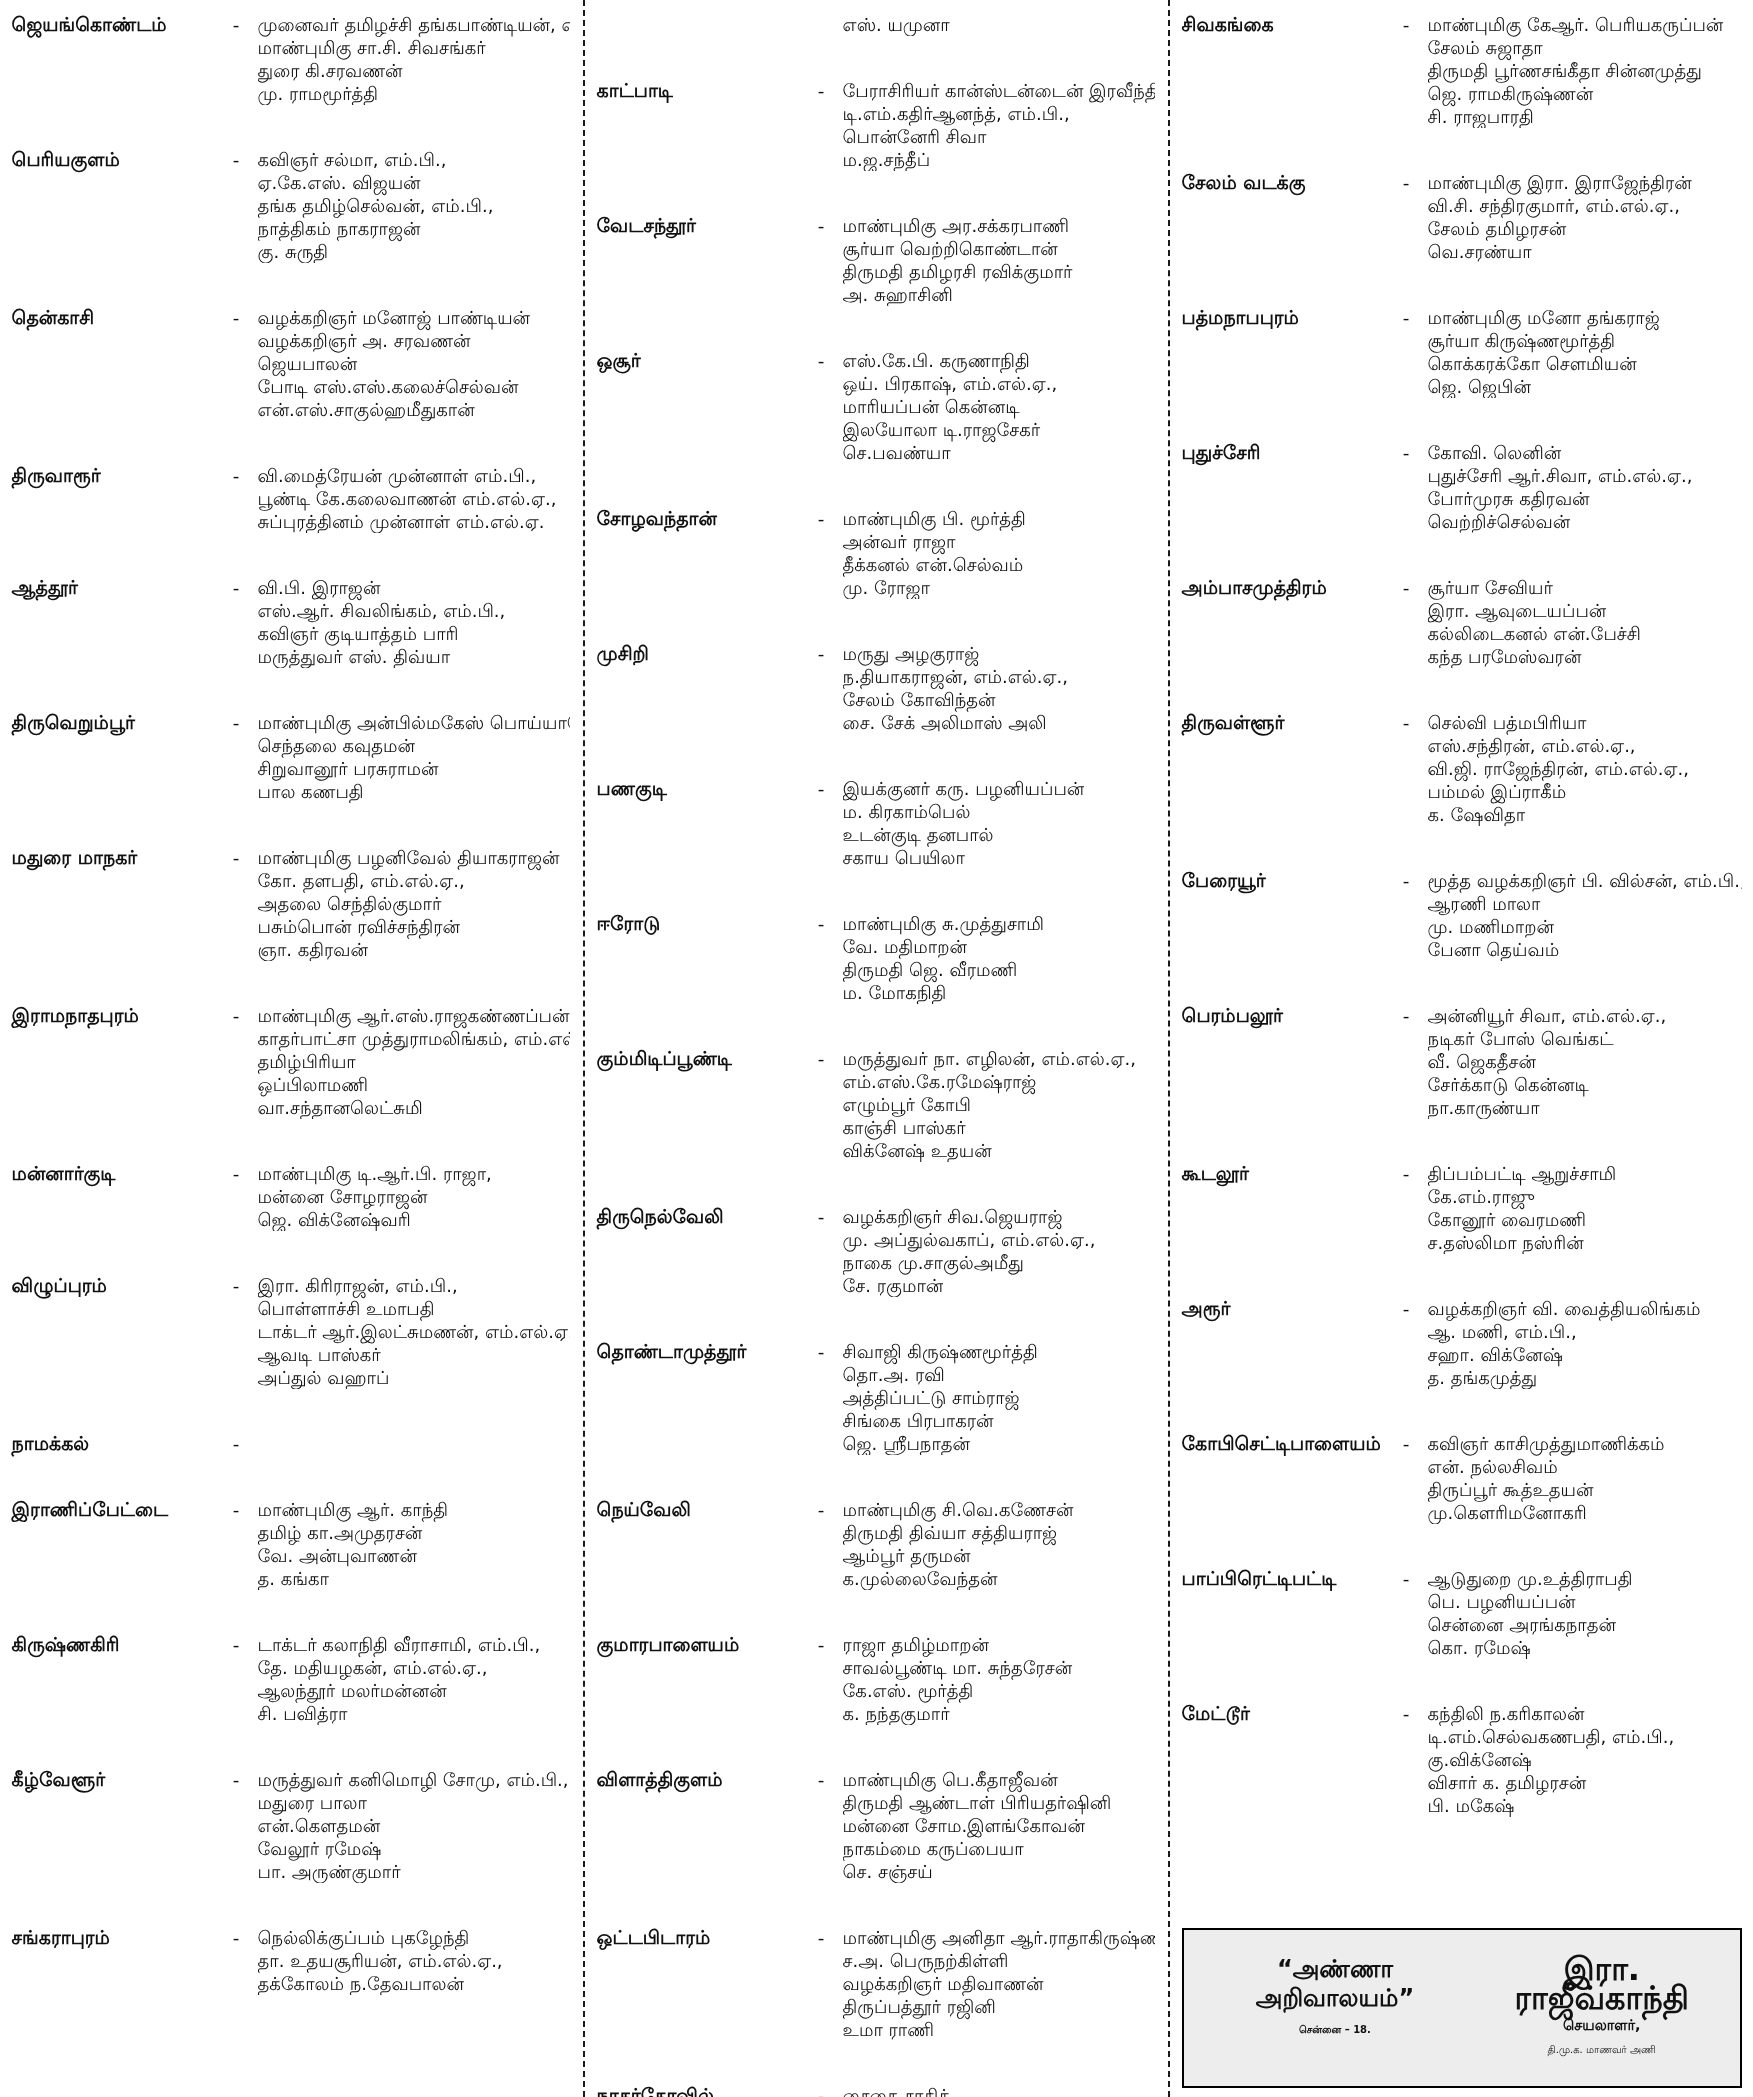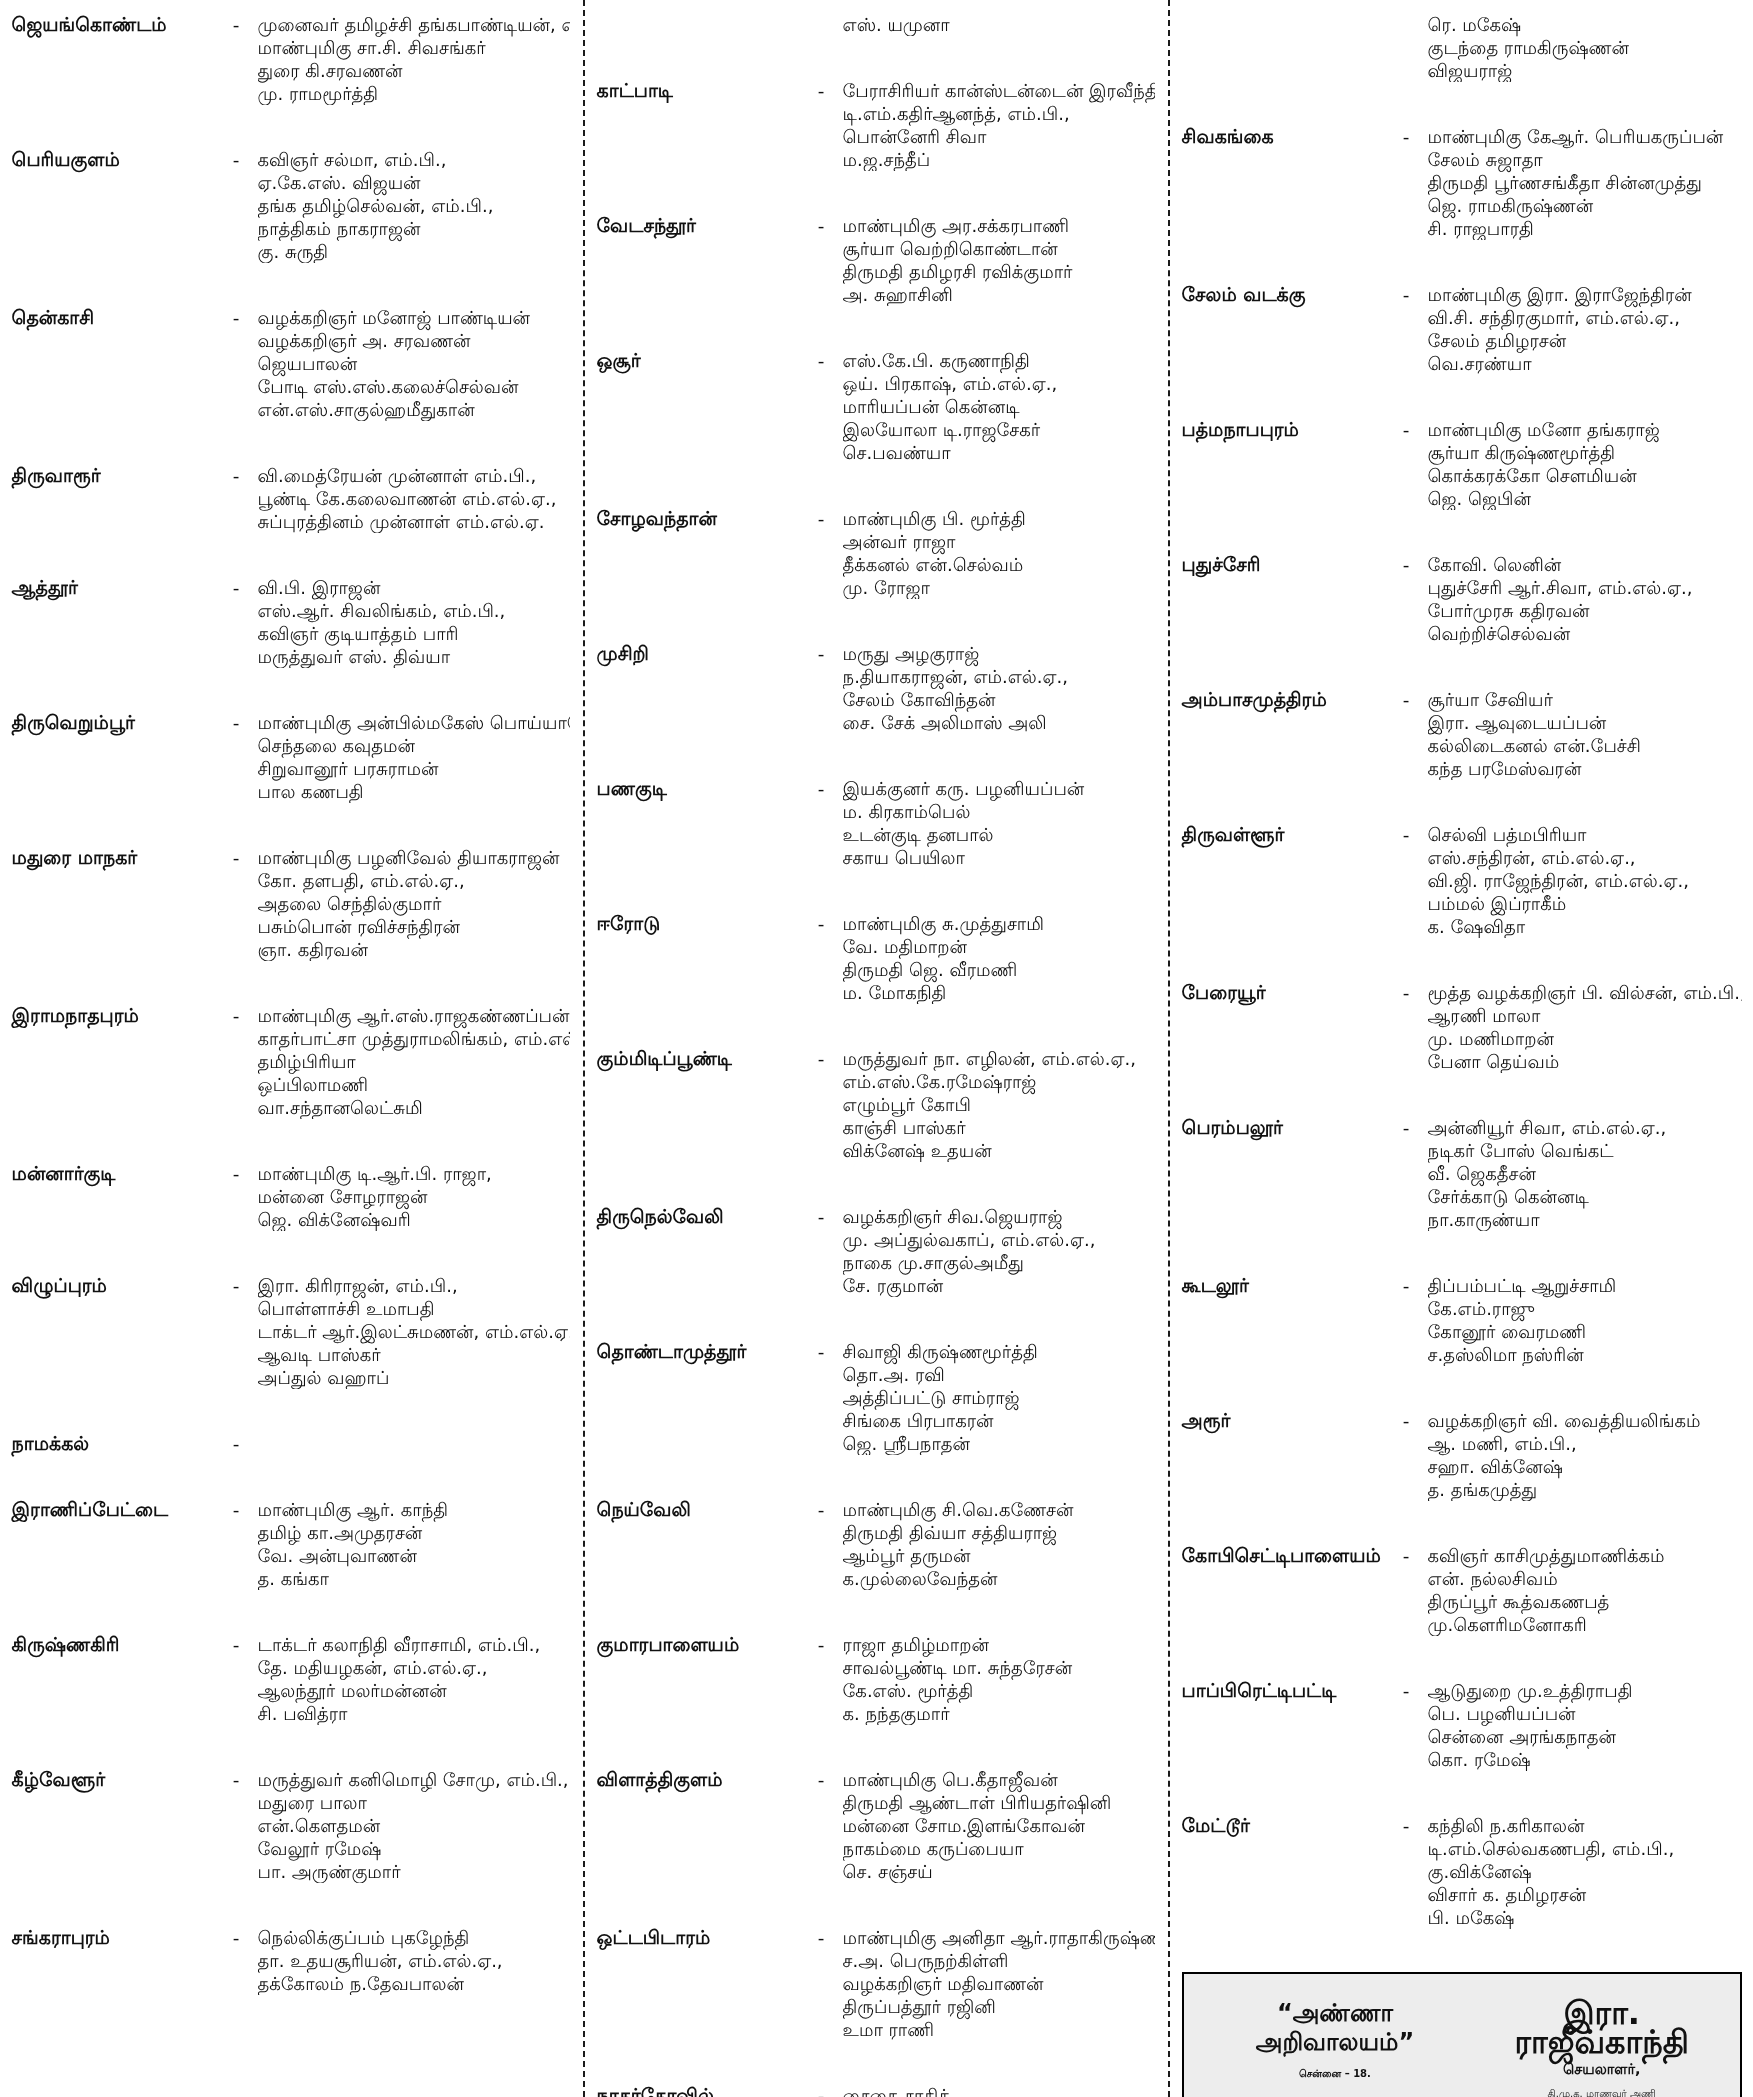--- a/index.html
+++ b/index.html
@@ -423,29 +423,20 @@
           <div class="heading">நாகர்கோவில்</div>
           <div class="dash">-</div>
           <div class="names">
             <div class="name-line">சைதை சாதிக்</div>
           </div>
         </div>
       </div>
   </div>
   <div class="col">
     <div class="entries">
-        <div class="entry no-head">
-          <div class="heading"></div>
-          <div class="dash"></div>
-          <div class="names">
-            <div class="name-line">ரெ. மகேஷ்</div>
-            <div class="name-line">குடந்தை ராமகிருஷ்ணன்</div>
-            <div class="name-line">விஜயராஜ்</div>
-          </div>
-        </div>
         <div class="entry">
           <div class="heading">சிவகங்கை</div>
           <div class="dash">-</div>
           <div class="names">
             <div class="name-line">மாண்புமிகு கேஆர். பெரியகருப்பன்</div>
             <div class="name-line">சேலம் சுஜாதா</div>
             <div class="name-line">திருமதி பூர்ணசங்கீதா சின்னமுத்து</div>
             <div class="name-line">ஜெ. ராமகிருஷ்ணன்</div>
             <div class="name-line">சி. ராஜபாரதி</div>
           </div>
@@ -541,21 +532,21 @@
             <div class="name-line">சஹா. விக்னேஷ்</div>
             <div class="name-line">த. தங்கமுத்து</div>
           </div>
         </div>
         <div class="entry">
           <div class="heading">கோபிசெட்டிபாளையம்</div>
           <div class="dash">-</div>
           <div class="names">
             <div class="name-line">கவிஞர் காசிமுத்துமாணிக்கம்</div>
             <div class="name-line">என். நல்லசிவம்</div>
-            <div class="name-line">திருப்பூர் கூத்வகணபத்</div>
+            <div class="name-line">திருப்பூர் கூத்உதயன்</div>
             <div class="name-line">மு.கௌரிமனோகரி</div>
           </div>
         </div>
         <div class="entry">
           <div class="heading">பாப்பிரெட்டிபட்டி</div>
           <div class="dash">-</div>
           <div class="names">
             <div class="name-line">ஆடுதுறை மு.உத்திராபதி</div>
             <div class="name-line">பெ. பழனியப்பன்</div>
             <div class="name-line">சென்னை அரங்கநாதன்</div>

